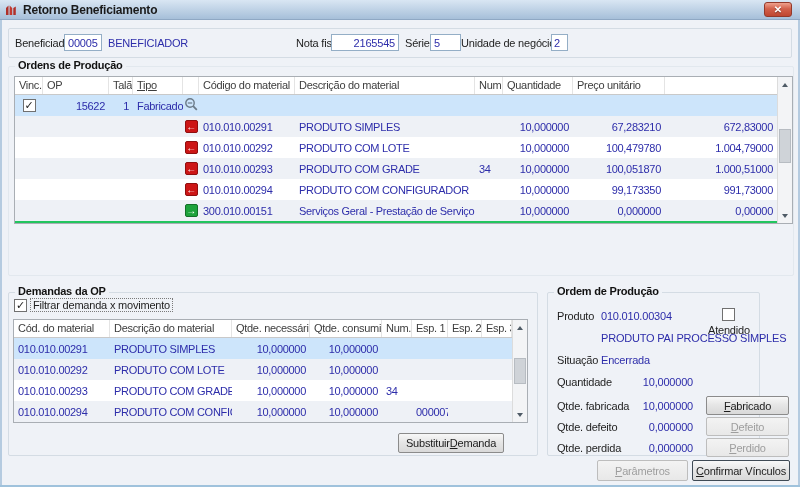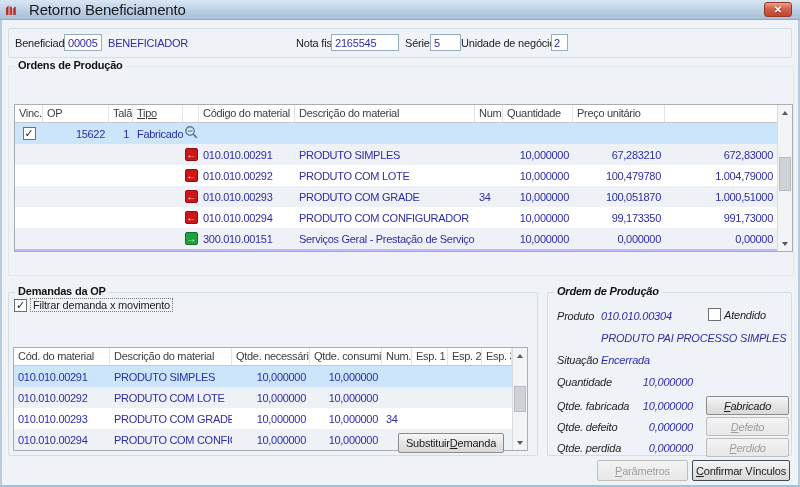--- a/index.html
+++ b/index.html
@@ -8,41 +8,41 @@
             font-family:"Liberation Sans", sans-serif; }
   .edge { position:absolute; background:#b5cbe0; z-index:0; }
   .edge.l { left:0; top:20px; bottom:0; width:2px; }
   .edge.r { right:0; top:20px; bottom:0; width:2px; }
   .edge.b { left:0; right:0; bottom:0; height:2px; background:#9fc2dc; }
 
   
   .titlebar { position:absolute; left:0; top:0; width:800px; height:20px;
     background:linear-gradient(var(--titlebar_top,#d9e6f3), var(--titlebar_bottom,#a6bfd9));
     border-bottom:1px solid #8fa8c4; display:flex; align-items:center; padding:0 4px; z-index:5; }
-  .titlebar .title { font-size:15px; color:#1a1a1a; margin-left:11px; letter-spacing:-0.2px; }
+  .titlebar .title { font-size:12px; color:#1a1a1a; margin-left:5px; letter-spacing:-0.2px;font-weight:bold; }
   .closebtn { position:absolute; right:8px; top:2px; width:28px; height:15px;
     background:linear-gradient(#efa18d, #d2604a 45%, #bf4630); border:1px solid #93392a; border-radius:3px;
     color:#fff; font-size:10px; font-weight:bold; text-align:center; line-height:13px; cursor:pointer;
     text-shadow:0 1px 1px rgba(0,0,0,.4); }
 
   
   .groupbox { position:absolute; border:1px solid #d4dce4; border-radius:2px; z-index:1; }
   .groupbox.faint { border-color:#e2e8ee; }
   .gb-title { position:absolute; top:-8px; left:6px; background:#eff2f7; padding:0 3px;
     font-size:11px; font-weight:bold; color:#111; white-space:nowrap; letter-spacing:-0.2px; }
 
   .lbl { position:absolute; font-size:11px; color:#1e1e1e; white-space:nowrap; letter-spacing:-0.2px; }
   .fld { position:absolute; height:17px; border:1px solid #94aec6; background:#fff;
     font-family:"Liberation Sans", sans-serif; font-size:11px; color:var(--data_text,#2d2daa);
     padding:0 3px; letter-spacing:-0.2px; }
-  .fld.right { text-align:left; }
+  .fld.right { text-align:right; }
   .bluetext { position:absolute; font-size:11px; color:var(--data_text,#2d2daa); white-space:nowrap; letter-spacing:-0.2px; }
 
   
-  .table { position:absolute; background:#c4b5fd; border:1px solid #a9aeb4; overflow:hidden;margin-top:28px; }
+  .table { position:absolute; background:#22c55e; border:1px solid #a9aeb4; overflow:hidden; }
   .thead { display:flex; height:18px; background:#fff; border-bottom:1px solid #c9c9c9; }
   .th { flex:none; font-size:11px; color:#3d3d3d; padding:2px 4px 0 4px; border-right:1px solid #e4e4e4;
         white-space:nowrap; overflow:hidden; letter-spacing:-0.3px; }
   .tr { display:flex; height:21px; align-items:center; background:#fff; }
   .tr.alt { background:#eef1f6; }
   .tr.selected { background:var(--selected_row,#cde5fb); }
   .td { flex:none; font-size:11px; color:var(--data_text,#2d2daa); padding:0 4px;
         white-space:nowrap; overflow:hidden; letter-spacing:-0.3px; }
   .td.right { text-align:right; }
   .td.center { text-align:center; padding:0 1px; }
@@ -286,25 +286,25 @@
           </div>
         <div class="thumb" style="top:38px; height:26px;"></div>
         <div class="sbtn down">
             <span class="arr down"></span>
           </div>
       </div>
     </div>
     <div class="btn" style="left:389px; top:140px; width:106px; height:20px;">Substituir <u>D</u>emanda</div>
   </div>
 
-  <div class="groupbox" style="left:547px; top:292px; width:245px; height:164px;font-style:italic;">
+  <div class="groupbox" style="left:547px; top:292px; width:213px; height:164px;">
     <span class="gb-title">Ordem de Produção</span>
     <span class="op-label" style="left:9px; top:17px;">Produto</span>
     <span class="op-value" style="left:53px; top:17px;">010.010.00304</span>
-    <div style="position:absolute; left:160px; top:15px; display:flex; align-items:center; gap:3px;">
+    <div style="position:absolute; left:160px; top:15px; display:flex; align-items:center; gap:3px;flex-direction:column;">
       <span class="checkbox" id="atendido-checkbox"></span>
       <span class="lbl" style="position:static;">Atendido</span>
     </div>
     <span class="op-value" style="left:53px; top:39px;">PRODUTO PAI PROCESSO SIMPLES</span>
     <span class="op-label" style="left:9px; top:61px;text-align:right;">Situação</span>
     <span class="op-value" style="left:53px; top:61px;">Encerrada</span>
     <span class="op-label" style="left:9px; top:83px;">Quantidade</span>
     <span class="op-value rt" style="left:53px; top:83px; width:92px;">10,000000</span>
 
     <span class="op-label" style="left:9px; top:107px;">Qtde. fabricada</span>

